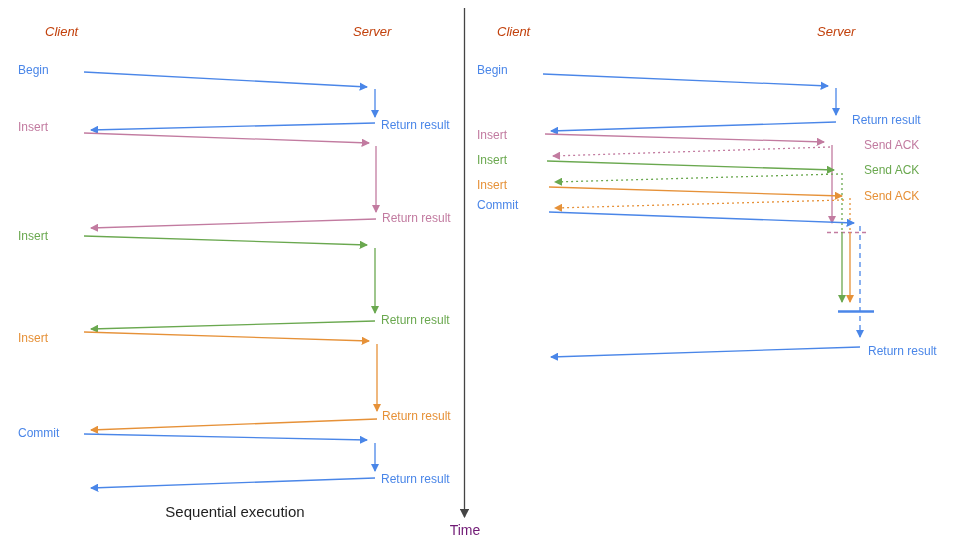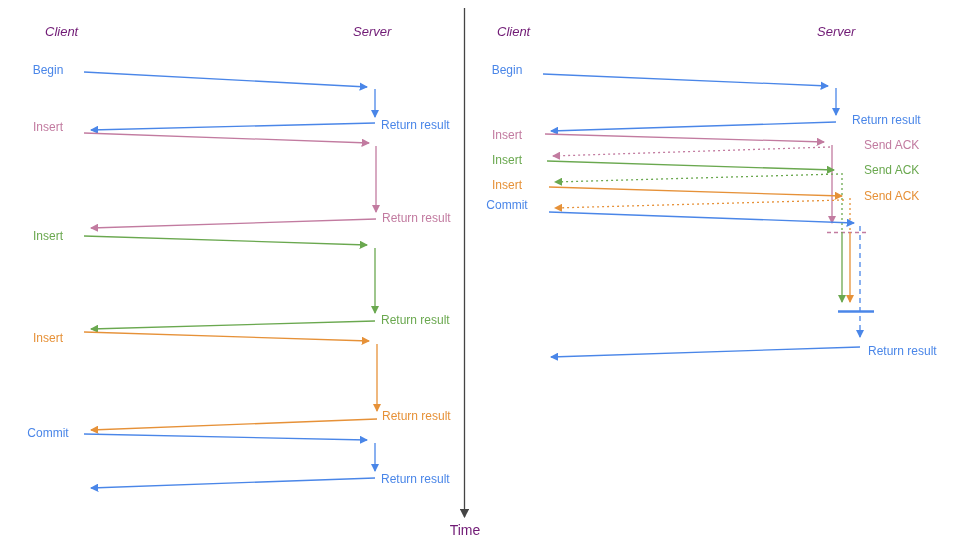--- a/index.html
+++ b/index.html
@@ -2,22 +2,22 @@
 <html><head>
 <meta charset="utf-8">
 <style>
   html,body{margin:0;padding:0;background:#ffffff;}
   #stage{
     position:relative;width:960px;height:540px;overflow:hidden;
     font-family:"Liberation Sans",sans-serif;background:#ffffff;
   }
   #diagram-svg{position:absolute;left:0;top:0;}
   .lbl{position:absolute;font-size:12px;line-height:14px;white-space:nowrap;}
-  .hdr{position:absolute;font-size:13px;line-height:15px;font-style:italic;color:#701a75;white-space:nowrap;}
-  .client-lbl{width:60px;text-align:center;}
+  .hdr{position:absolute;font-size:13px;line-height:15px;font-style:italic;color:#c2410c;white-space:nowrap;}
+  .client-lbl{width:60px;text-align:left;}
   .caption{position:absolute;font-size:15px;line-height:18px;color:#1f1f1f;width:220px;text-align:center;}
   .time-lbl{position:absolute;font-size:14px;line-height:14px;color:#701a75;width:50px;text-align:center;}
   .c-blue{color:#4a86e8;}
   .c-pink{color:#c27ba0;}
   .c-green{color:#6aa84f;}
   .c-orange{color:#e69138;}
 </style>
 </head>
 <body>
 
@@ -125,20 +125,21 @@
   <span class="lbl client-lbl c-green" style="left:18px;top:229px;">Insert</span>
   <span class="lbl client-lbl c-orange" style="left:18px;top:331px;">Insert</span>
   <span class="lbl client-lbl c-blue" style="left:18px;top:426px;">Commit</span>
 
   <span class="lbl c-blue" style="left:381px;top:118px;">Return result</span>
   <span class="lbl c-pink" style="left:382px;top:211px;">Return result</span>
   <span class="lbl c-green" style="left:381px;top:313px;">Return result</span>
   <span class="lbl c-orange" style="left:382px;top:409px;">Return result</span>
   <span class="lbl c-blue" style="left:381px;top:472px;">Return result</span>
 
+  <span class="caption" style="left:125px;top:503px;">Sequential execution</span>
 
   <span class="hdr" style="left:497px;top:24px;">Client</span>
   <span class="hdr" style="left:817px;top:24px;">Server</span>
 
   <span class="lbl client-lbl c-blue" style="left:477px;top:63px;">Begin</span>
   <span class="lbl client-lbl c-pink" style="left:477px;top:128px;">Insert</span>
   <span class="lbl client-lbl c-green" style="left:477px;top:153px;">Insert</span>
   <span class="lbl client-lbl c-orange" style="left:477px;top:178px;">Insert</span>
   <span class="lbl client-lbl c-blue" style="left:477px;top:198px;">Commit</span>
 

